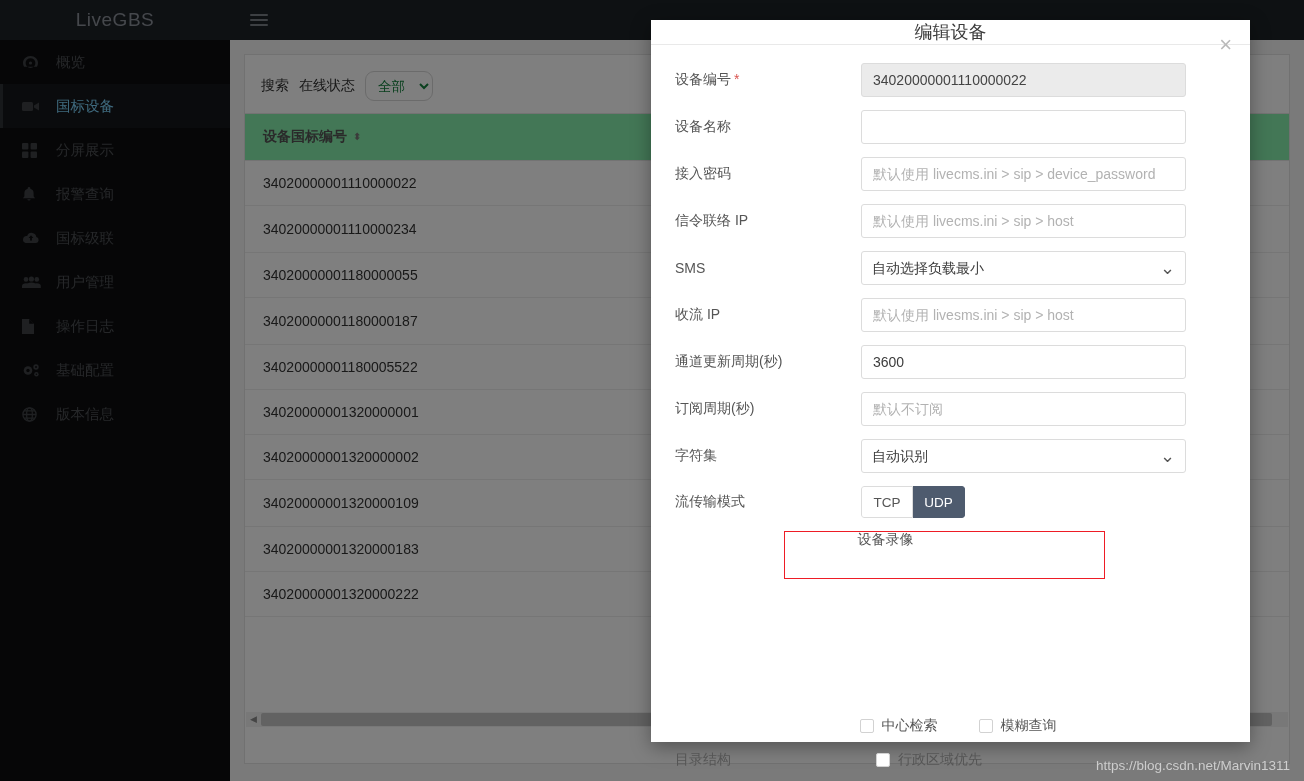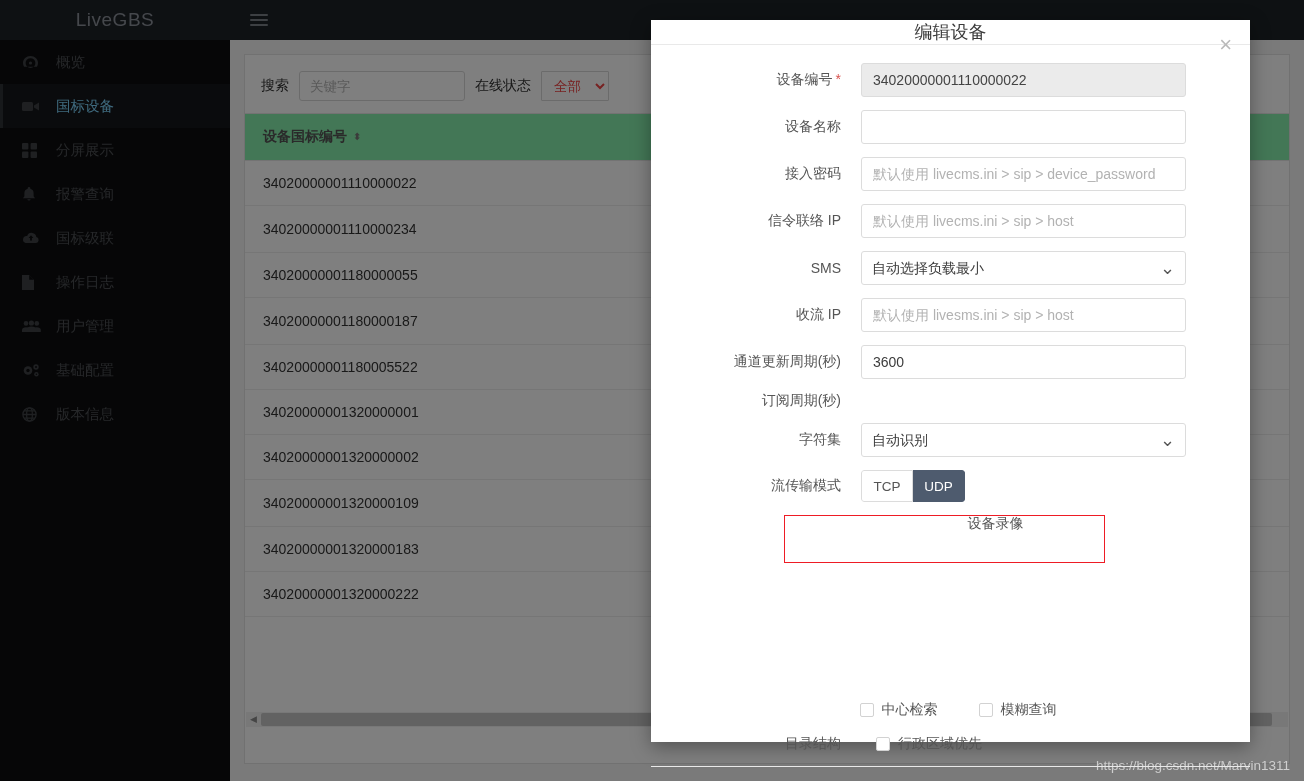--- a/index.html
+++ b/index.html
@@ -77,22 +77,22 @@
   .tb-input {
     width: 166px; height: 30px;
     border: 1px solid #d6d6d6; border-radius: 3px;
     padding: 0 10px; font-size: 13.5px; color: #333;
     outline: none; background: #fff;
     font-family: "Liberation Sans", sans-serif;
   }
   .tb-input::placeholder { color: #b3b3b3; }
   .tb-select {
     height: 30px; width: 68px;
-    border: 1px solid #d6d6d6; border-radius: 1px;
-    padding: 0 4px 0 8px; font-size: 13.5px; color: #ef4444;
+    border: 1px solid #d6d6d6; border-radius: 9px;
+    padding: 0 4px 0 8px; font-size: 13.5px; color: #15803d;
     background: #fff; outline: none;
     font-family: "Liberation Sans", sans-serif;
   }
 
   table.grid { width: 100%; border-collapse: collapse; table-layout: fixed; }
   table.grid th {
     background: #86efac;
     text-align: left;
     font-size: 14px; font-weight: bold; color: #555;
     padding: 14px 0 14px 18px;
@@ -153,21 +153,21 @@
     position: absolute; right: 18px; top: 14px;
     font-size: 22px; line-height: 1; color: #b9b9b9;
     cursor: pointer; background: none; border: none;
     font-family: "Liberation Sans", sans-serif;
   }
   .modal-body { flex: 1 1 auto; padding: 18px 24px 0 24px; position: relative; }
 
   .frow { display: flex; align-items: center; margin-bottom: 13px; }
   .flabel {
     width: 186px; flex: 0 0 186px;
-    text-align: right; padding-right: 20px;
+    text-align: left; padding-right: 20px;
     font-size: 14px; color: #555;
     white-space: nowrap;
   }
   .req { color: #d9534f; margin-left: 3px; }
   .fctrl { flex: 1 1 auto; max-width: 325px; }
   .inp {
     width: 100%; height: 34px;
     border: 1px solid #dcdcdc; border-radius: 3px;
     padding: 0 11px; font-size: 14px; color: #3c3c3c;
     outline: none; background: #fff;
@@ -294,44 +294,44 @@
                 <path d="M14.3 5.1A4.7 4.7 0 0 0 5.2 4 3.6 3.6 0 0 0 3.6 11h10.4a3 3 0 0 0 .3-5.9z"></path>
                 <path d="M9 3.2 11.4 6H6.6z" fill="#0d0d0f"></path>
                 <rect x="8.1" y="5.6" width="1.8" height="3" fill="#0d0d0f"></rect>
               </svg>
           </span>
           <span>国标级联</span>
         </div>
 
         <div class="nav-item">
           <span class="nav-ico">
-            <svg width="12" height="15" viewBox="0 0 12 15" fill="currentColor">
-                <path d="M0 0h7.2L12 4.7V15H0z"></path>
-                <path d="M7.2 0 12 4.7H7.2z" fill="#0d0d0f"></path>
-              </svg>
-          </span>
-          <span>操作日志</span>
-        </div>
-
-        <div class="nav-item">
-          <span class="nav-ico">
             <svg width="19" height="13" viewBox="0 0 19 13" fill="currentColor">
                 <circle cx="4" cy="3.4" r="2.3"></circle>
                 <circle cx="14.8" cy="3.4" r="2.3"></circle>
                 <circle cx="9.4" cy="3" r="2.6"></circle>
                 <path d="M0 12v-2.2C0 8.2 1.8 7.2 4 7.2s4 1 4 2.6V12z"></path>
                 <path d="M10.8 12V9.8c0-1.6 1.8-2.6 4-2.6s4 1 4 2.6V12z"></path>
                 <path d="M4.6 12V9.4C4.6 7.6 6.7 6.6 9.4 6.6s4.8 1 4.8 2.8V12z"></path>
               </svg>
           </span>
           <span>用户管理</span>
         </div>
 
         <div class="nav-item">
           <span class="nav-ico">
+            <svg width="12" height="15" viewBox="0 0 12 15" fill="currentColor">
+                <path d="M0 0h7.2L12 4.7V15H0z"></path>
+                <path d="M7.2 0 12 4.7H7.2z" fill="#0d0d0f"></path>
+              </svg>
+          </span>
+          <span>操作日志</span>
+        </div>
+
+        <div class="nav-item">
+          <span class="nav-ico">
             <svg width="18" height="15" viewBox="0 0 18 15" fill="currentColor">
                 <circle cx="6" cy="7.5" r="4.3"></circle>
                 <circle cx="6" cy="7.5" r="1.7" fill="#0d0d0f"></circle>
                 <circle cx="14" cy="4" r="2.7"></circle>
                 <circle cx="14" cy="4" r="1" fill="#0d0d0f"></circle>
                 <circle cx="14.4" cy="11.2" r="2.2"></circle>
                 <circle cx="14.4" cy="11.2" r="0.8" fill="#0d0d0f"></circle>
               </svg>
           </span>
           <span>基础配置</span>
@@ -356,21 +356,20 @@
         <div class="hamburger">
             <i></i>
             <i></i>
             <i></i>
           </div>
       </div>
 
       <div class="panel">
         <div class="toolbar">
           <span class="tb-label">搜索</span>
-          <input class="tb-input" type="text" placeholder="关键字" style="">
           <span class="tb-label">在线状态</span>
           <select class="tb-select">
             <option>全部</option>
           </select>
         </div>
 
         <table class="grid">
           <thead>
             <tr>
               <th class="col-id">
@@ -502,20 +501,23 @@
 
       <div class="frow">
         <div class="flabel">通道更新周期(秒)</div>
         <div class="fctrl">
           <input class="inp" type="text" value="3600" style="">
         </div>
       </div>
 
       <div class="frow">
         <div class="flabel">订阅周期(秒)</div>
+        <div class="fctrl">
+          <input class="inp" type="text" placeholder="默认不订阅" style="">
+        </div>
       </div>
 
       <div class="frow">
         <div class="flabel">字符集</div>
         <div class="fctrl sel-wrap">
           <select class="sel">
             <option>自动识别</option>
           </select>
           <span class="sel-caret" style="font-size: 18px; line-height: 0;">⌄</span>
         </div>

